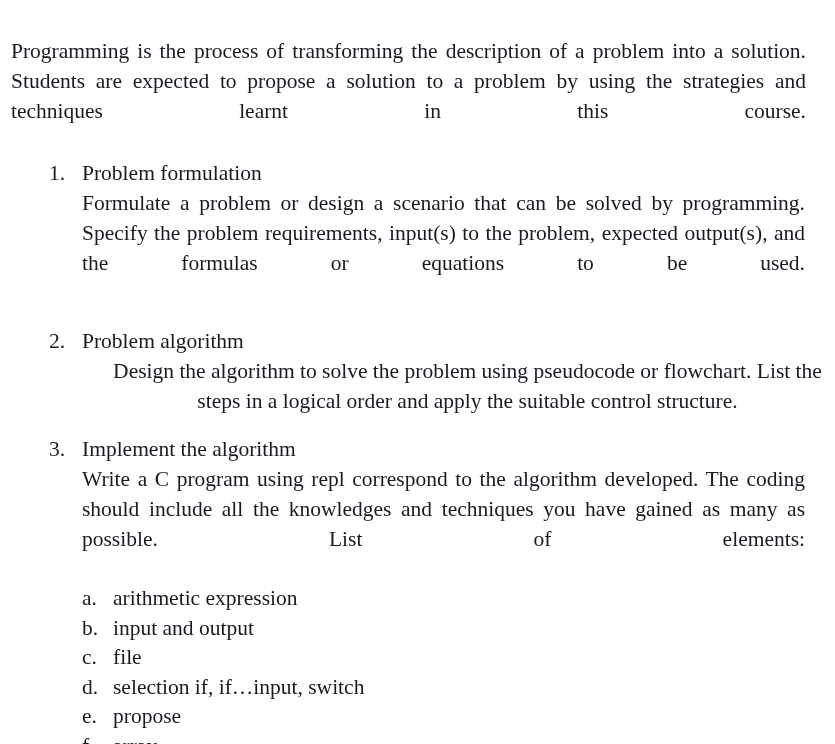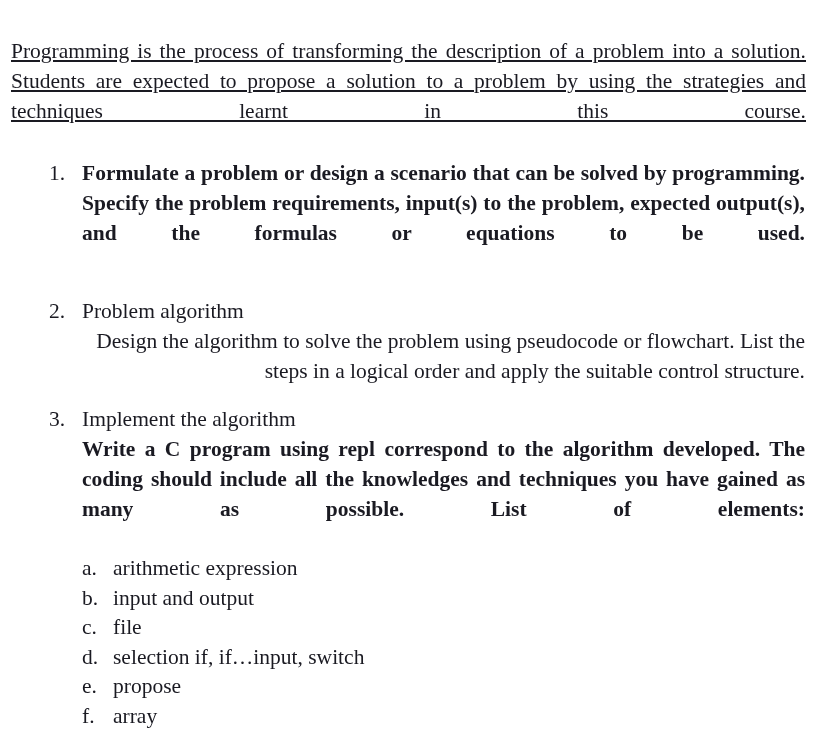--- a/index.html
+++ b/index.html
@@ -27,21 +27,20 @@
   
   .intro {
     position: absolute;
     left: 11px;
     top: 14px;
     width: 795px;
     font-size: 21.5px;
     line-height: 30px;
     text-align: justify;
     text-justify: inter-word;
-    text-decoration: underline;
   }
   .intro:after {
     content: "";
     display: inline-block;
     width: 100%;
   }
 
   
   .numbered-list {
     position: absolute;
@@ -77,29 +76,29 @@
 
   .item-body {
     display: block;
     font-size: 21.5px;
     line-height: 30px;
     width: 723px;
   }
   .item-body.justified {
     text-align: justify;
     text-justify: inter-word;
-    font-weight: bold;
   }
   .item-body.justified:after {
     content: "";
     display: inline-block;
     width: 100%;
   }
   .item-body.ragged {
-    text-align: right;
+    text-align: center;
+    margin-left: 24px;
   }
 
   
   .letter-list {
     display: block;
     margin-top: 0;
   }
   .letter-item {
     position: relative;
     padding-left: 31px;
@@ -121,20 +120,21 @@
 <body>
 
 <div class="page">
 
   <p class="intro">Programming is the process of transforming the description of a problem into a solution. Students are expected to propose a solution to a problem by using the strategies and techniques learnt in this course.</p>
 
   <div class="numbered-list">
 
     <div class="num-item">
       <span class="num-marker">1.</span>
+      <span class="item-title">Problem formulation</span>
       <span class="item-body justified">Formulate a problem or design a scenario that can be solved by programming. Specify the problem requirements, input(s) to the problem, expected output(s), and the formulas or equations to be used.</span>
     </div>
 
     <div class="num-item">
       <span class="num-marker">2.</span>
       <span class="item-title">Problem algorithm</span>
       <span class="item-body ragged">Design the algorithm to solve the problem using pseudocode or flowchart. List the steps in a logical order and apply the suitable control structure.</span>
     </div>
 
     <div class="num-item">

